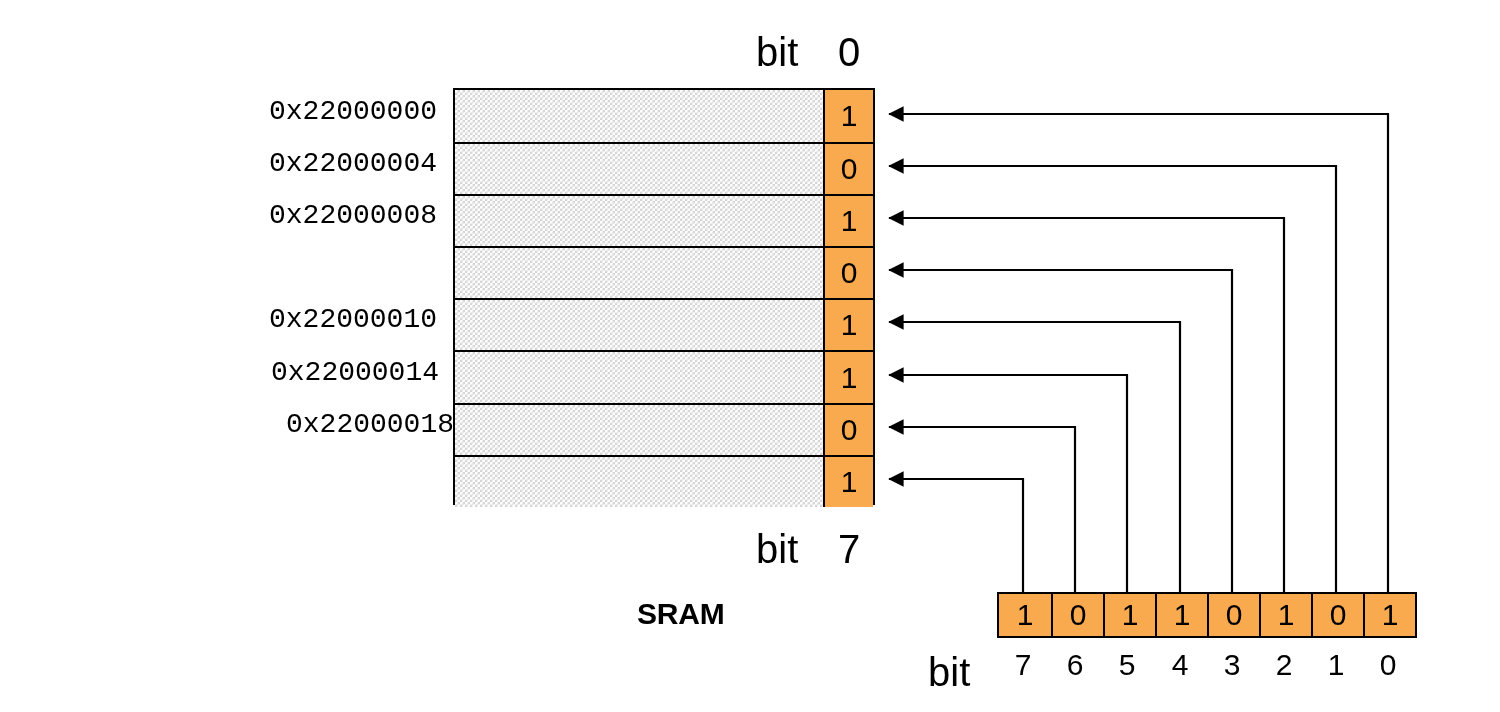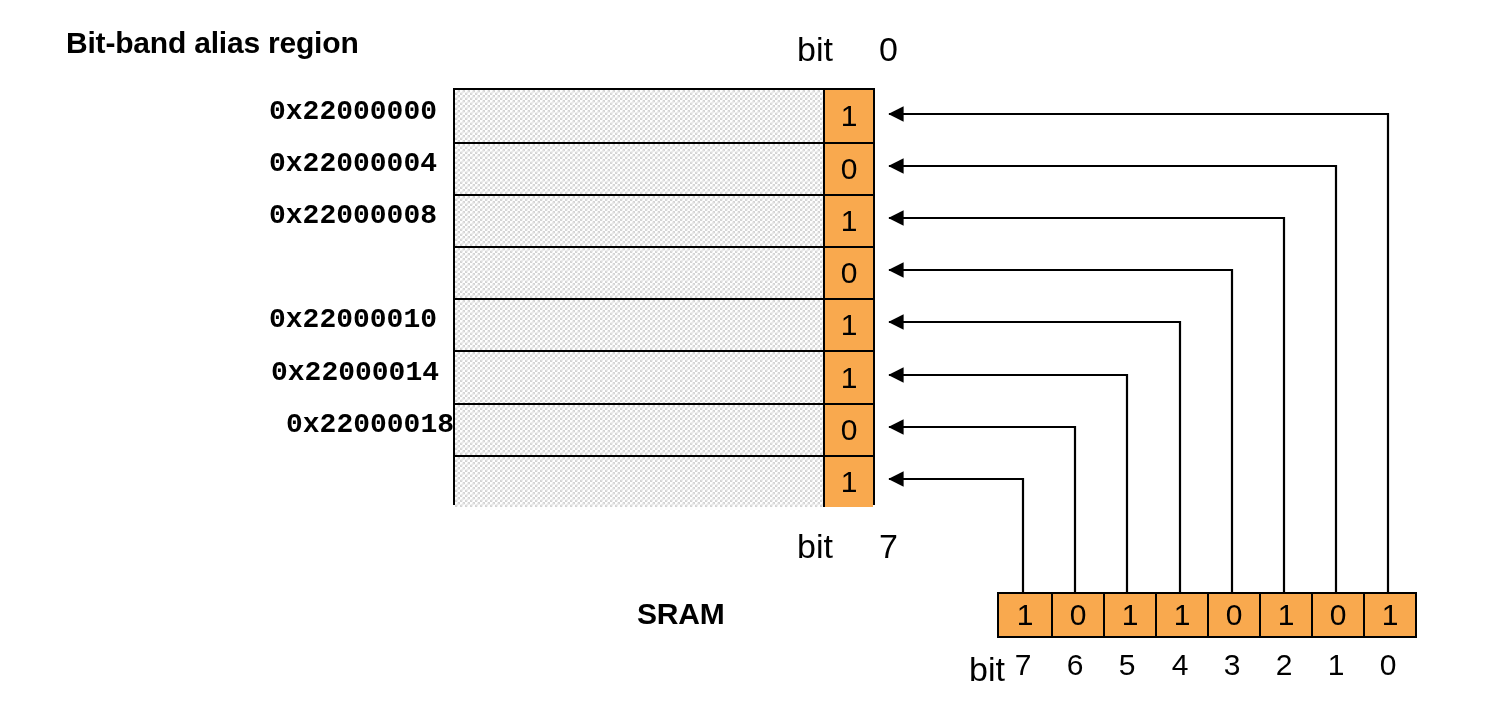--- a/index.html
+++ b/index.html
@@ -25,33 +25,32 @@
     position: absolute;
     font-family: "Liberation Sans", sans-serif;
     font-weight: bold;
     font-size: 30px;
     letter-spacing: -0.2px;
     white-space: nowrap;
   }
   .mono-addr {
     position: absolute;
     font-family: "Liberation Mono", "DejaVu Sans Mono", monospace;
-    font-weight: bold;
+    font-weight: normal;
     font-size: 28px;
     letter-spacing: 0px;
     white-space: nowrap;
     text-align: right;
   }
   .plain-label {
     position: absolute;
     font-family: "Liberation Sans", sans-serif;
     font-weight: normal;
-    font-size: 34px;
+    font-size: 40px;
     white-space: nowrap;
-    margin-left: 41px;
   }
 
   
   #alias-table {
     position: absolute;
     left: 453px;
     top: 88px;
     width: 422px;
     height: 417px;
     border: 2px solid #000000;
@@ -137,21 +136,20 @@
     width: 1500px;
     height: 712px;
     pointer-events: none;
   }
 </style>
 </head>
 <body>
 
 <div id="stage">
 
-  <div class="title-bold" style="left:66px; top:26px;">Bit-band alias region</div>
 
   <div class="plain-label" style="left:756px; top:30px;">bit</div>
   <div class="plain-label" style="left:838px; top:30px;">0</div>
 
   <div class="mono-addr" style="left:137px; top:96px; width:300px;">0x22000000</div>
   <div class="mono-addr" style="left:137px; top:148px; width:300px;">0x22000004</div>
   <div class="mono-addr" style="left:137px; top:200px; width:300px;">0x22000008</div>
   <div class="mono-addr" style="left:137px; top:304px; width:300px;">0x22000010</div>
   <div class="mono-addr" style="left:139px; top:357px; width:300px;">0x22000014</div>
   <div class="mono-addr" style="left:154px; top:409px; width:300px;">0x22000018</div>

